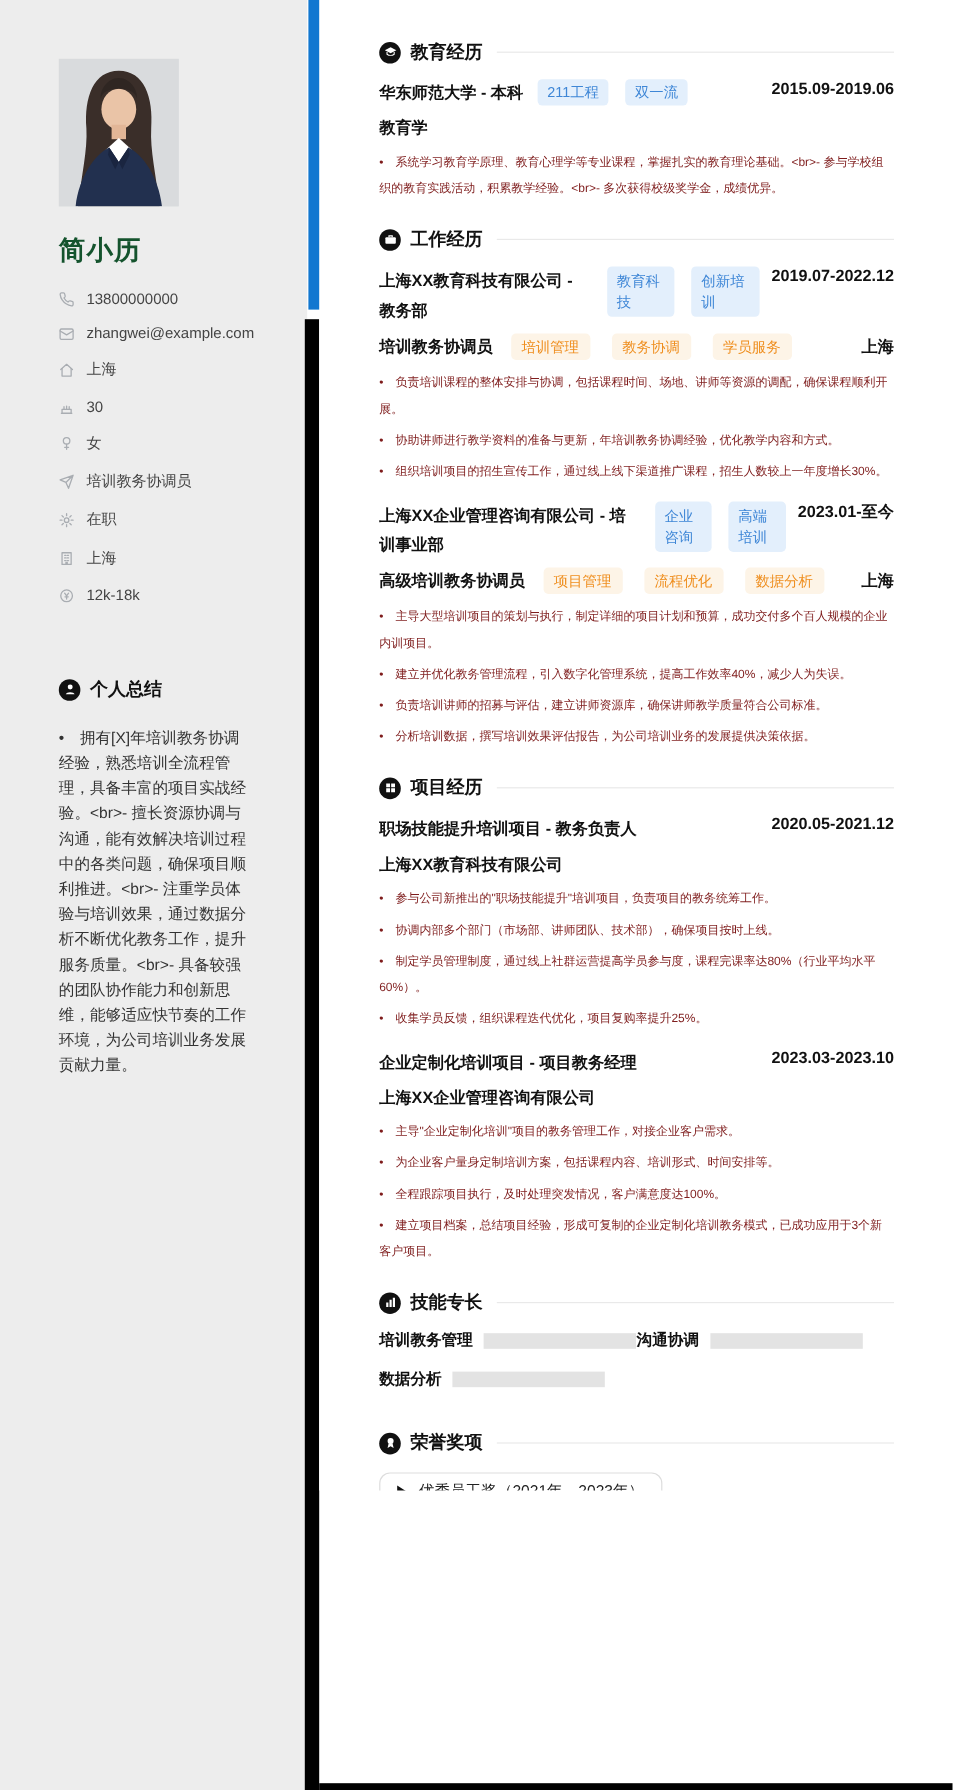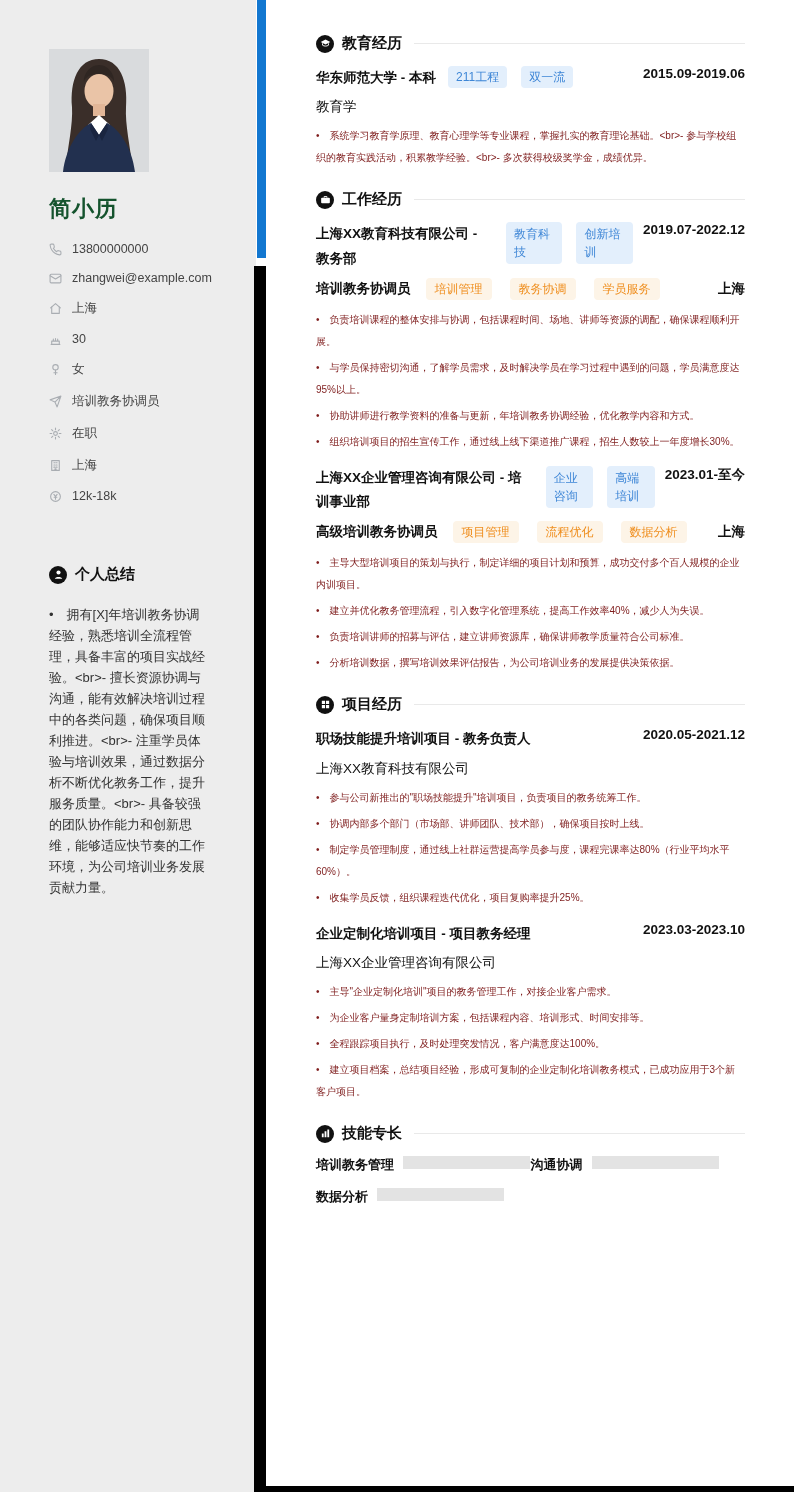--- a/index.html
+++ b/index.html
@@ -43,21 +43,21 @@
   .main .sec-row{margin-bottom:13px}
   .rule{flex:1;height:1px;background:var(--rule);margin-left:12px}
   .section{margin-bottom:21px}
 
   .entry-head{display:flex;align-items:flex-start}
   .entry-head.center{}
   .entry-title{font-size:13.5px;font-weight:700;color:#111;line-height:1.8}
   .entry-title.w1{max-width:178px}
   .entry-title.w2{max-width:220px}
   .date{margin-left:auto;font-size:13.5px;font-weight:700;color:#111;white-space:nowrap;padding-left:10px}
-  .subtitle{font-size:13.5px;font-weight:400;color:#111;margin-top:8px}
+  .subtitle{font-size:13.5px;font-weight:700;color:#111;margin-top:8px}
 
   .tag{display:inline-block;font-size:12px;border-radius:4px;line-height:1.5}
   .tag-blue{background:var(--tag-blue-bg);color:var(--tag-blue-text);padding:2px 8px}
   .tag-blue.wrap{max-width:58px;padding:3px 8px}
   .tag-orange{background:var(--tag-orange-bg);color:var(--tag-orange-text);padding:2px 9px;white-space:nowrap}
   .badges{display:flex;gap:14px;margin-left:12px;align-items:flex-start}
   .edu-badges{align-items:center}
 
   .role-row{display:flex;align-items:center;margin-top:7px}
   .role{font-size:13.5px;font-weight:700;color:#111;white-space:nowrap}
@@ -65,21 +65,21 @@
   .loc{margin-left:auto;font-size:13.5px;font-weight:700;color:#111}
 
   .bullets{margin-top:9px}
   .bullet{font-size:10px;line-height:22px;color:#7f1d1d;margin-bottom:4px}
   .bullet::before{content:"•\2002\2002"}
   .entry{margin-bottom:13px}
   .entry:last-child{margin-bottom:0}
 
   
   .skills{display:flex;flex-wrap:wrap;margin-top:2px}
-  .skill{display:flex;align-items:flex-start;width:50%;margin-bottom:14px}
+  .skill{display:flex;align-items:center;width:50%;margin-bottom:14px}
   .skill-label{font-size:13px;font-weight:700;color:#111;margin-right:9px;white-space:nowrap}
   .skill-bar{width:127px;height:13px;background:#e3e3e3;position:relative;overflow:hidden}
   .skill-fill{height:100%;background:var(--accent);clip-path:polygon(0 0,calc(100% - 8px) 0,100% 100%,0 100%)}
 
   
   .honor-box{display:inline-flex;align-items:center;border:1px solid #ddd;border-radius:9px;padding:6px 14px;margin-top:2px}
   .tri{width:0;height:0;border-left:8px solid #111;border-top:5px solid transparent;border-bottom:5px solid transparent;margin-right:10px}
   .honor-label{font-size:13px;color:#222}
 </style>
 </head>
@@ -257,21 +257,20 @@
           <span class="role">培训教务协调员</span>
           <span class="role-tags">
             <span class="tag tag-orange">培训管理</span>
             <span class="tag tag-orange">教务协调</span>
             <span class="tag tag-orange">学员服务</span>
           </span>
           <span class="loc">上海</span>
         </div>
         <div class="bullets">
           <p class="bullet">负责培训课程的整体安排与协调，包括课程时间、场地、讲师等资源的调配，确保课程顺利开展。</p>
-          <p class="bullet">与学员保持密切沟通，了解学员需求，及时解决学员在学习过程中遇到的问题，学员满意度达95%以上。</p>
           <p class="bullet">协助讲师进行教学资料的准备与更新，年培训教务协调经验，优化教学内容和方式。</p>
           <p class="bullet">组织培训项目的招生宣传工作，通过线上线下渠道推广课程，招生人数较上一年度增长30%。</p>
         </div>
       </div>
 
       <div class="entry">
         <div class="entry-head">
           <span class="entry-title w2">上海XX企业管理咨询有限公司 - 培训事业部</span>
           <span class="badges">
             <span class="tag tag-blue wrap">企业咨询</span>

